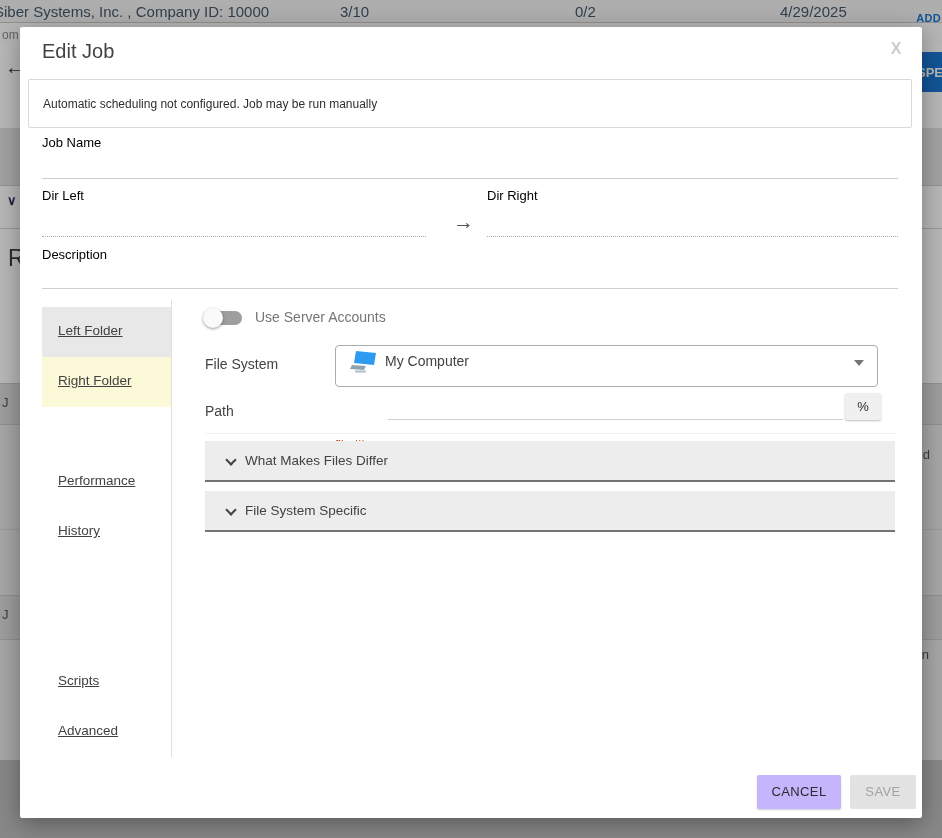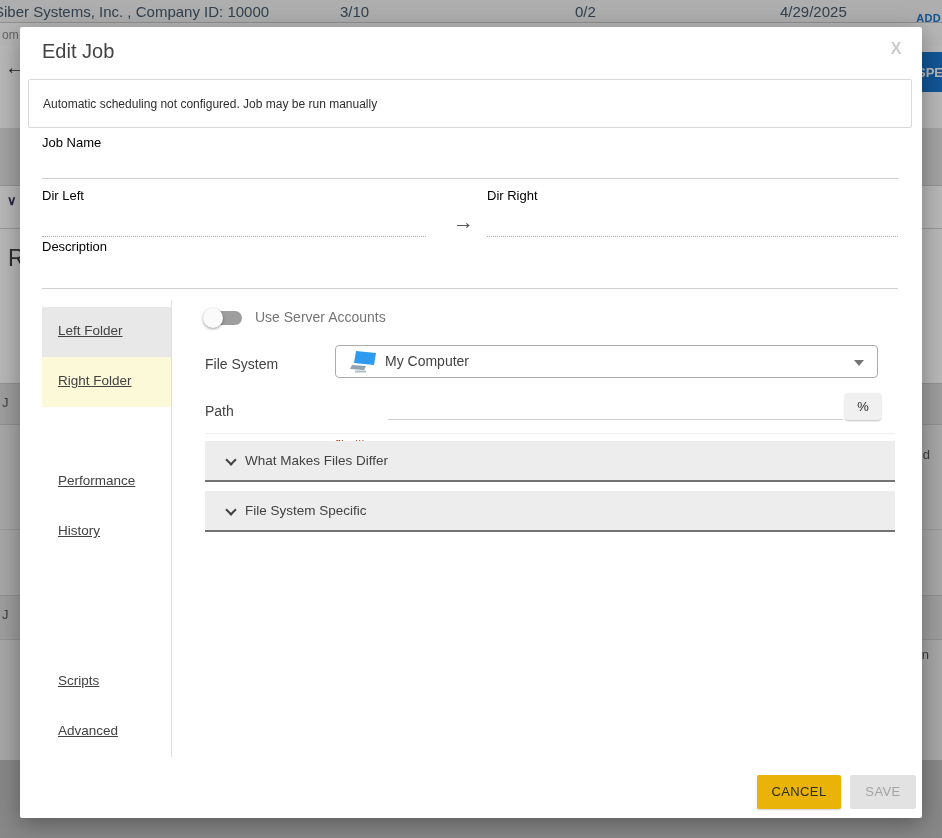--- a/index.html
+++ b/index.html
@@ -50,38 +50,38 @@
   .tab--gray { background:#e8e8e8; }
   .tab--yellow { background:#fbf9d7; }
   .tab-divider { left:151px; top:273px; width:1px; height:457px; background:#e0e0e0; }
 
   
   .tgl-track { left:188px; top:284px; width:34px; height:14px; border-radius:7px; background:#9e9e9e; cursor:pointer; }
   .tgl-knob { left:183px; top:281px; width:20px; height:20px; border-radius:50%; background:#fafafa; box-shadow:0 1px 3px rgba(0,0,0,.4); cursor:pointer; }
   .tgl-label { left:235px; top:282px; font-size:14px; color:#757575; }
 
   .row-label { font-size:14px; color:#424242; }
-  .m-select { left:315px; top:318px; width:543px; height:33px; border:1px solid #ababab; border-radius:4px; cursor:pointer;padding-left:44px; }
+  .m-select { left:315px; top:318px; width:543px; height:42px; border:1px solid #ababab; border-radius:4px; cursor:pointer;padding-left:44px; }
   .m-select .txt { position:absolute; left:49px; top:7px; font-size:14px; color:#424242; }
   .m-caret { position:absolute; right:13px; top:14px; width:0; height:0; border-left:5px solid transparent; border-right:5px solid transparent; border-top:6px solid #757575; }
   .pc-icon { position:absolute; left:13px; top:4px; }
 
   .path-prefix { left:315px; top:374px; font-size:12px; color:#c2410c;margin-top:37px; }
   .path-line { left:368px; top:392px; width:455px; }
   .pct-btn { left:825px; top:366px; width:36px; height:27px; background:#f0f0f0; border-radius:3px; box-shadow:0 1px 2px rgba(0,0,0,.25); font-size:13px; color:#2b2b2b; text-align:center; line-height:27px; cursor:pointer; }
   .path-div { left:185px; top:406px; width:690px; height:1px; background:#efefef; }
 
   
   .acc { position:absolute; left:185px; width:690px; height:41px; background:#ededed; border-bottom:2px solid #737373; cursor:pointer; }
   .acc .chv { position:absolute; left:22px; top:15px; width:8px; height:8px; border-right:2px solid #424242; border-bottom:2px solid #424242; transform:rotate(45deg); }
   .acc span.lbl { position:absolute; left:40px; top:12px; font-size:13.5px; color:#424242; }
 
   
   .btn { position:absolute; top:748px; height:34px; font-size:13px; letter-spacing:.4px; text-align:center; line-height:34px; border-radius:2px; cursor:pointer; }
-  .btn-cancel { left:737px; width:84px; background:#eab308; color:#2b2b2b; box-shadow:0 1px 2px rgba(0,0,0,.2); }
+  .btn-cancel { left:737px; width:84px; background:#c4b5fd; color:#2b2b2b; box-shadow:0 1px 2px rgba(0,0,0,.2); }
   .btn-save { left:830px; width:66px; background:#e2e2e2; color:#a3a3a3; }
 </style>
 </head>
 <body>
 
 <div id="bg">
   <div class="abs bg-topbar">
     <span style="left:-6px">Siber Systems, Inc. , Company ID: 10000</span>
     <span style="left:340px">3/10</span>
     <span style="left:575px">0/2</span>
@@ -127,21 +127,21 @@
 
   <div class="abs f-label" style="left:22px; top:108px">Job Name</div>
   <div class="abs u-solid" style="left:22px; top:151px; width:856px"></div>
 
   <div class="abs f-label" style="left:22px; top:161px">Dir Left</div>
   <div class="abs f-label" style="left:467px; top:161px">Dir Right</div>
   <div class="abs u-dot" style="left:22px; top:209px; width:384px"></div>
   <div class="abs m-arrow">→</div>
   <div class="abs u-dot" style="left:467px; top:209px; width:411px"></div>
 
-  <div class="abs f-label" style="left:22px; top:212px">Description</div>
+  <div class="abs f-label" style="left:22px; top:220px">Description</div>
   <div class="abs u-solid" style="left:22px; top:261px; width:856px"></div>
 
   <div class="tab tab--gray" style="top:280px">
       <span>Left Folder</span>
     </div>
   <div class="tab tab--yellow" style="top:330px">
       <span>Right Folder</span>
     </div>
   <div class="tab" style="top:430px">
       <span>Performance</span>

